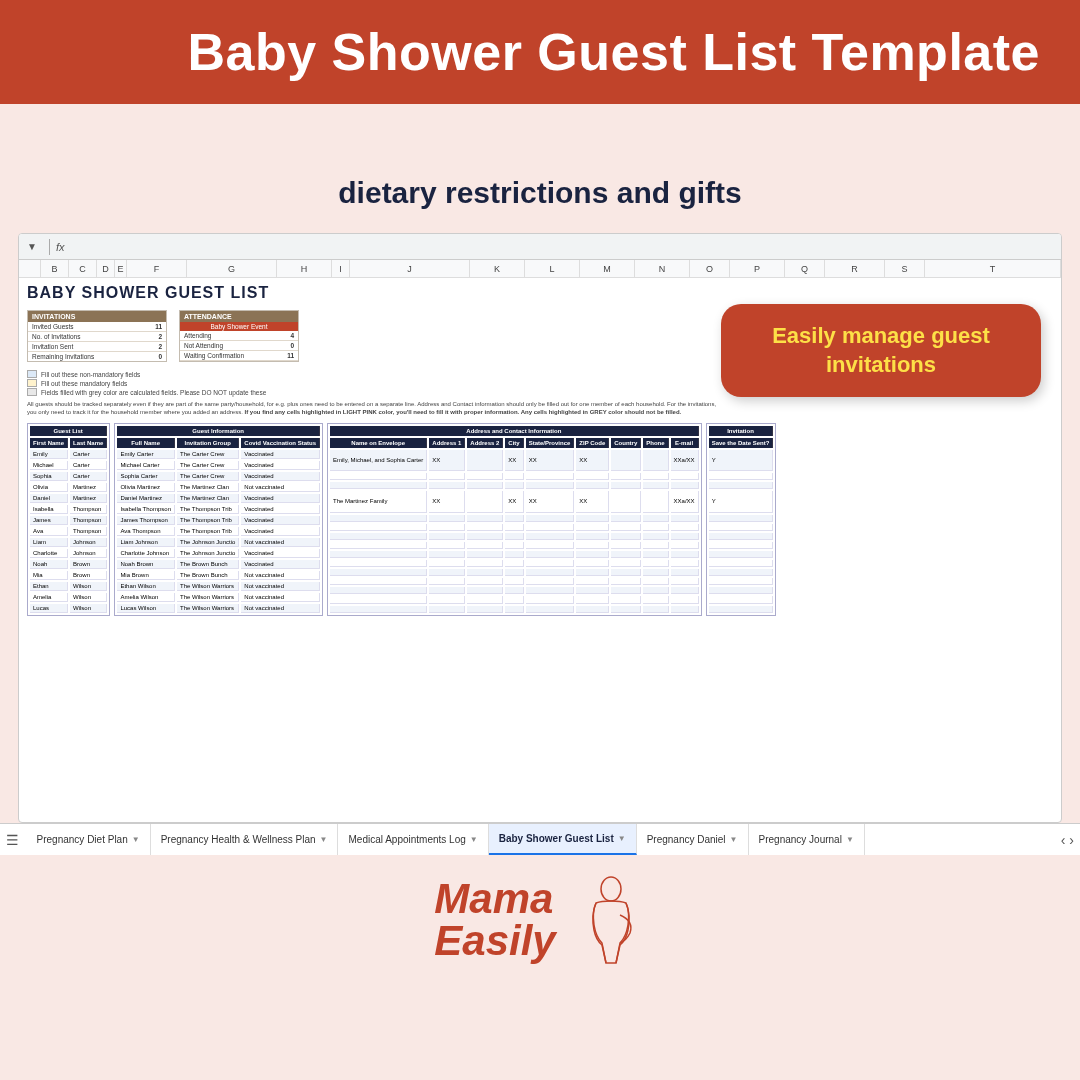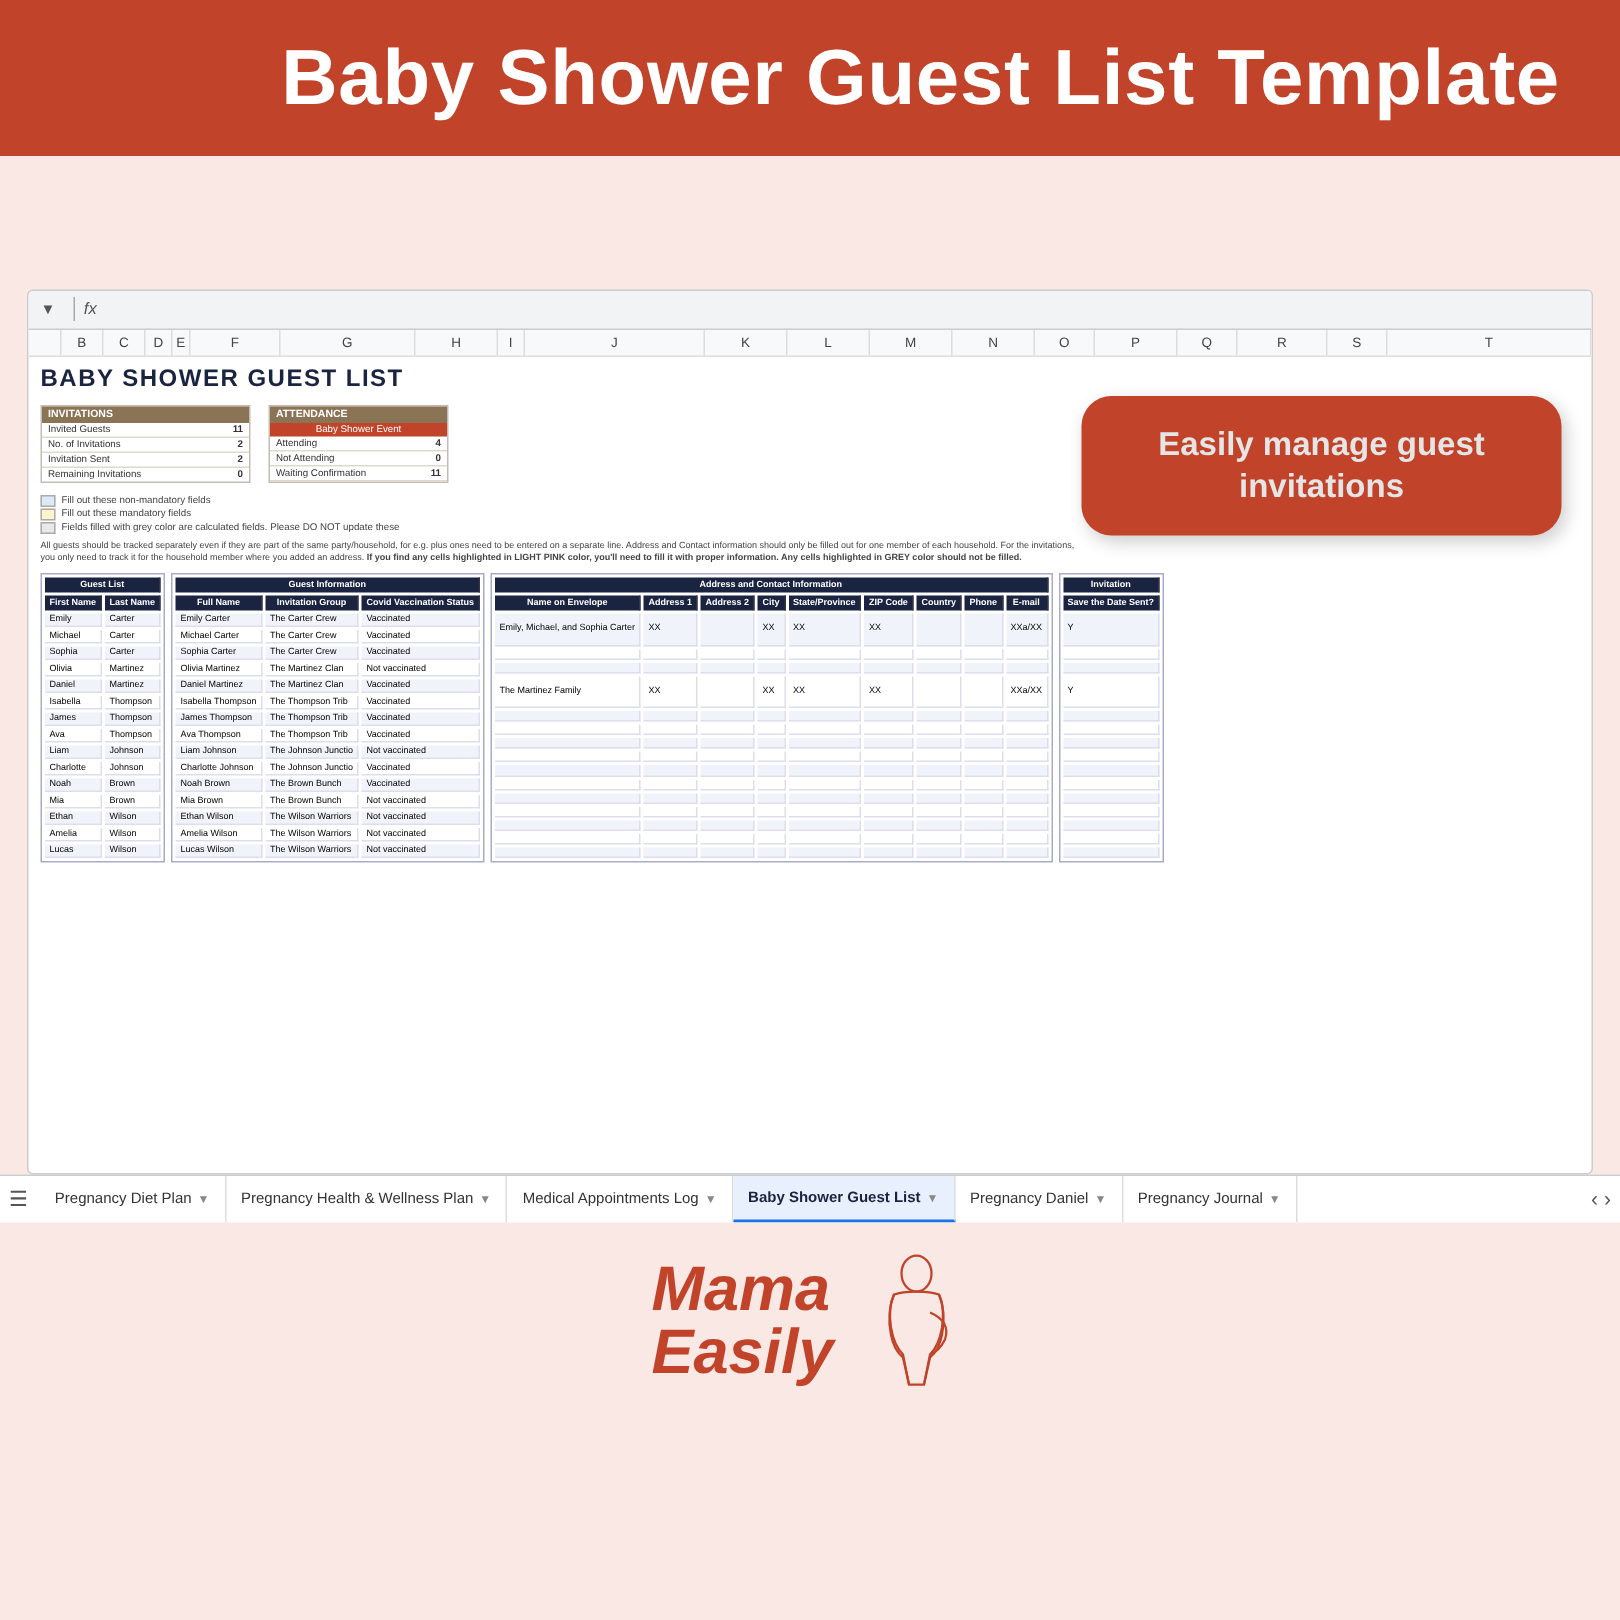--- a/index.html
+++ b/index.html
@@ -232,21 +232,21 @@
     }
     .small-table tr:nth-child(odd) td { background: #f0f4fa; }
     .small-table tr:nth-child(even) td { background: #fff; }
 
     
     .callout-bubble {
       position: absolute;
       top: 70px;
       right: 20px;
       background: #c0432a;
-      color: #e5e5e5;
+      color: #fde047;
       font-size: 22px;
       font-weight: 900;
       border-radius: 20px;
       padding: 18px 22px;
       max-width: 320px;
       text-align: center;
       line-height: 1.3;
       box-shadow: 3px 4px 12px rgba(0,0,0,0.2);
     }
 
@@ -323,20 +323,21 @@
 </head>
 <body>
 
 <div class="header-banner">
   <h1 class="header-title">Baby Shower Guest List Template</h1>
 </div>
 
 <div class="subtitle-section">
   <div class="subtitle-text">
     <br>
+    <span>dietary restrictions and gifts</span>
   </div>
 </div>
 
 <div class="spreadsheet-wrapper">
 
   <div class="formula-bar">
     <span class="formula-arrow">▼</span>
     <div class="formula-divider"></div>
     <span class="formula-fx">fx</span>
   </div>

